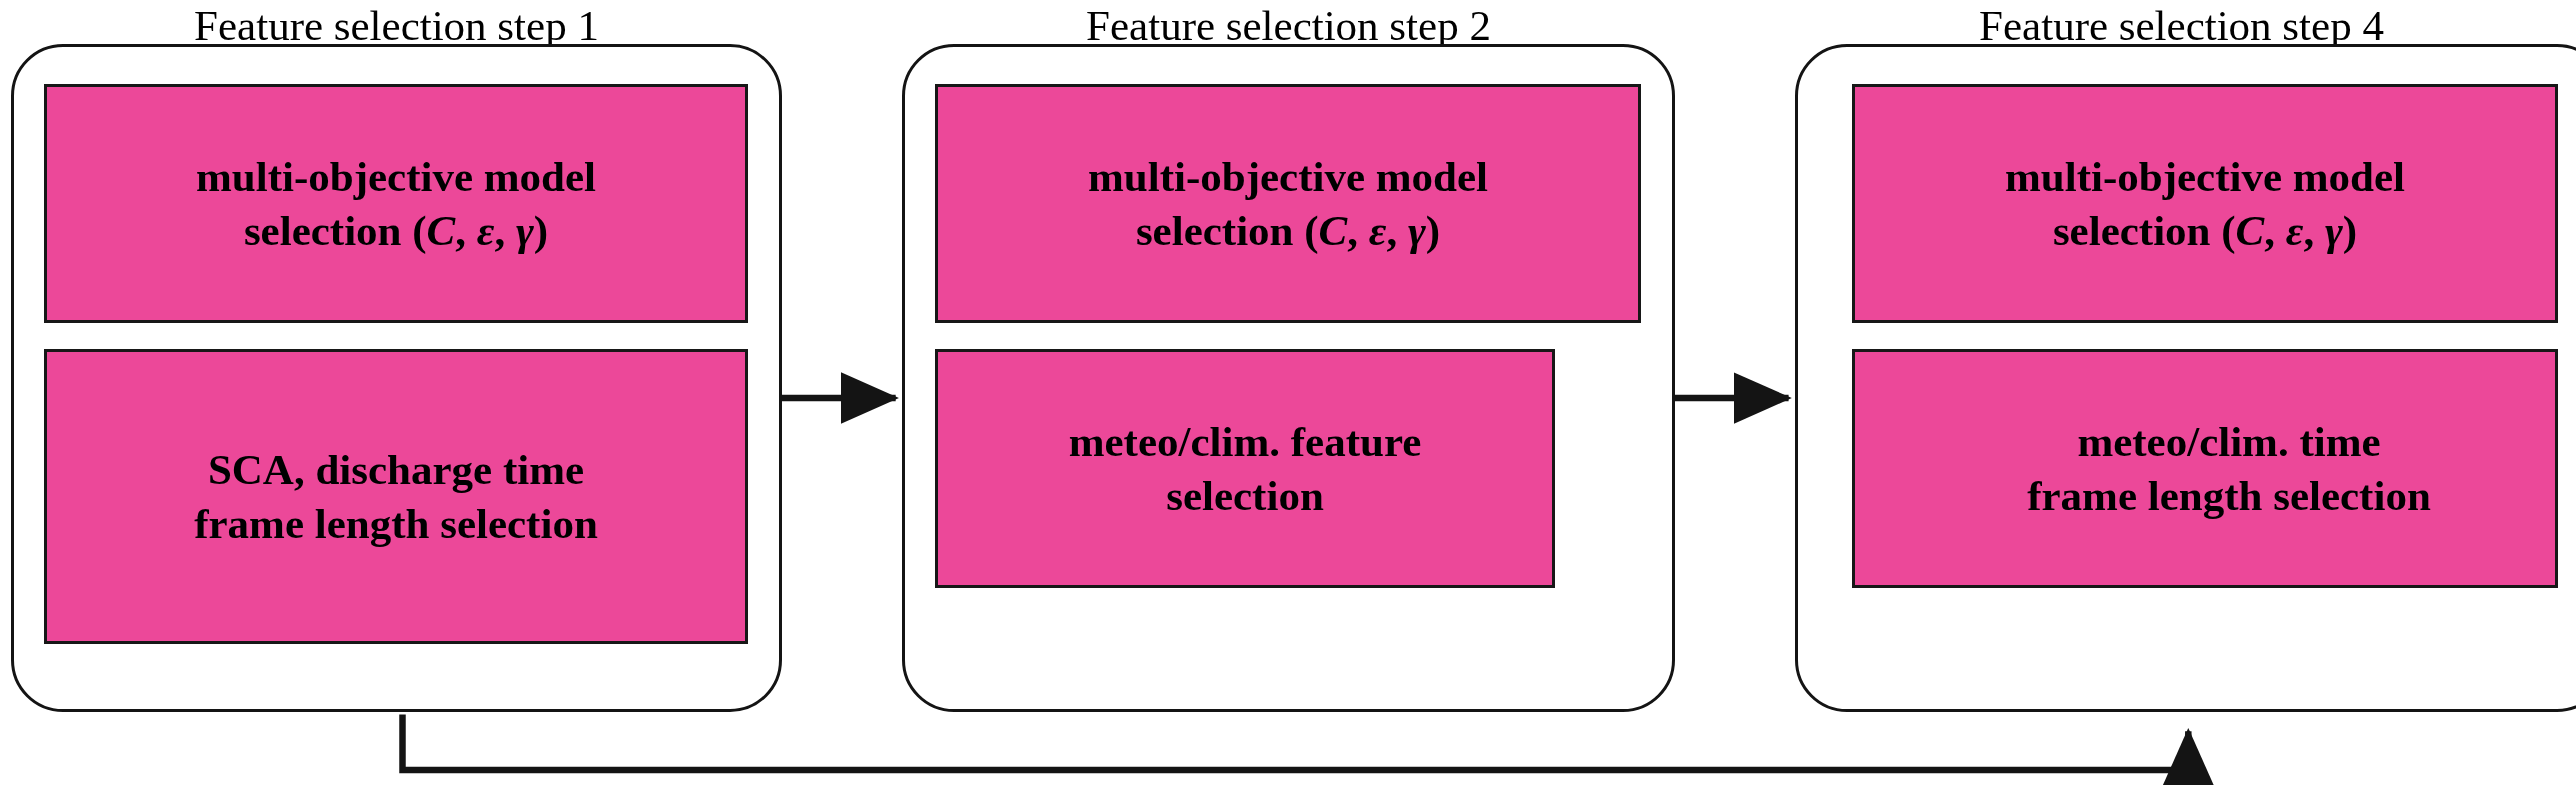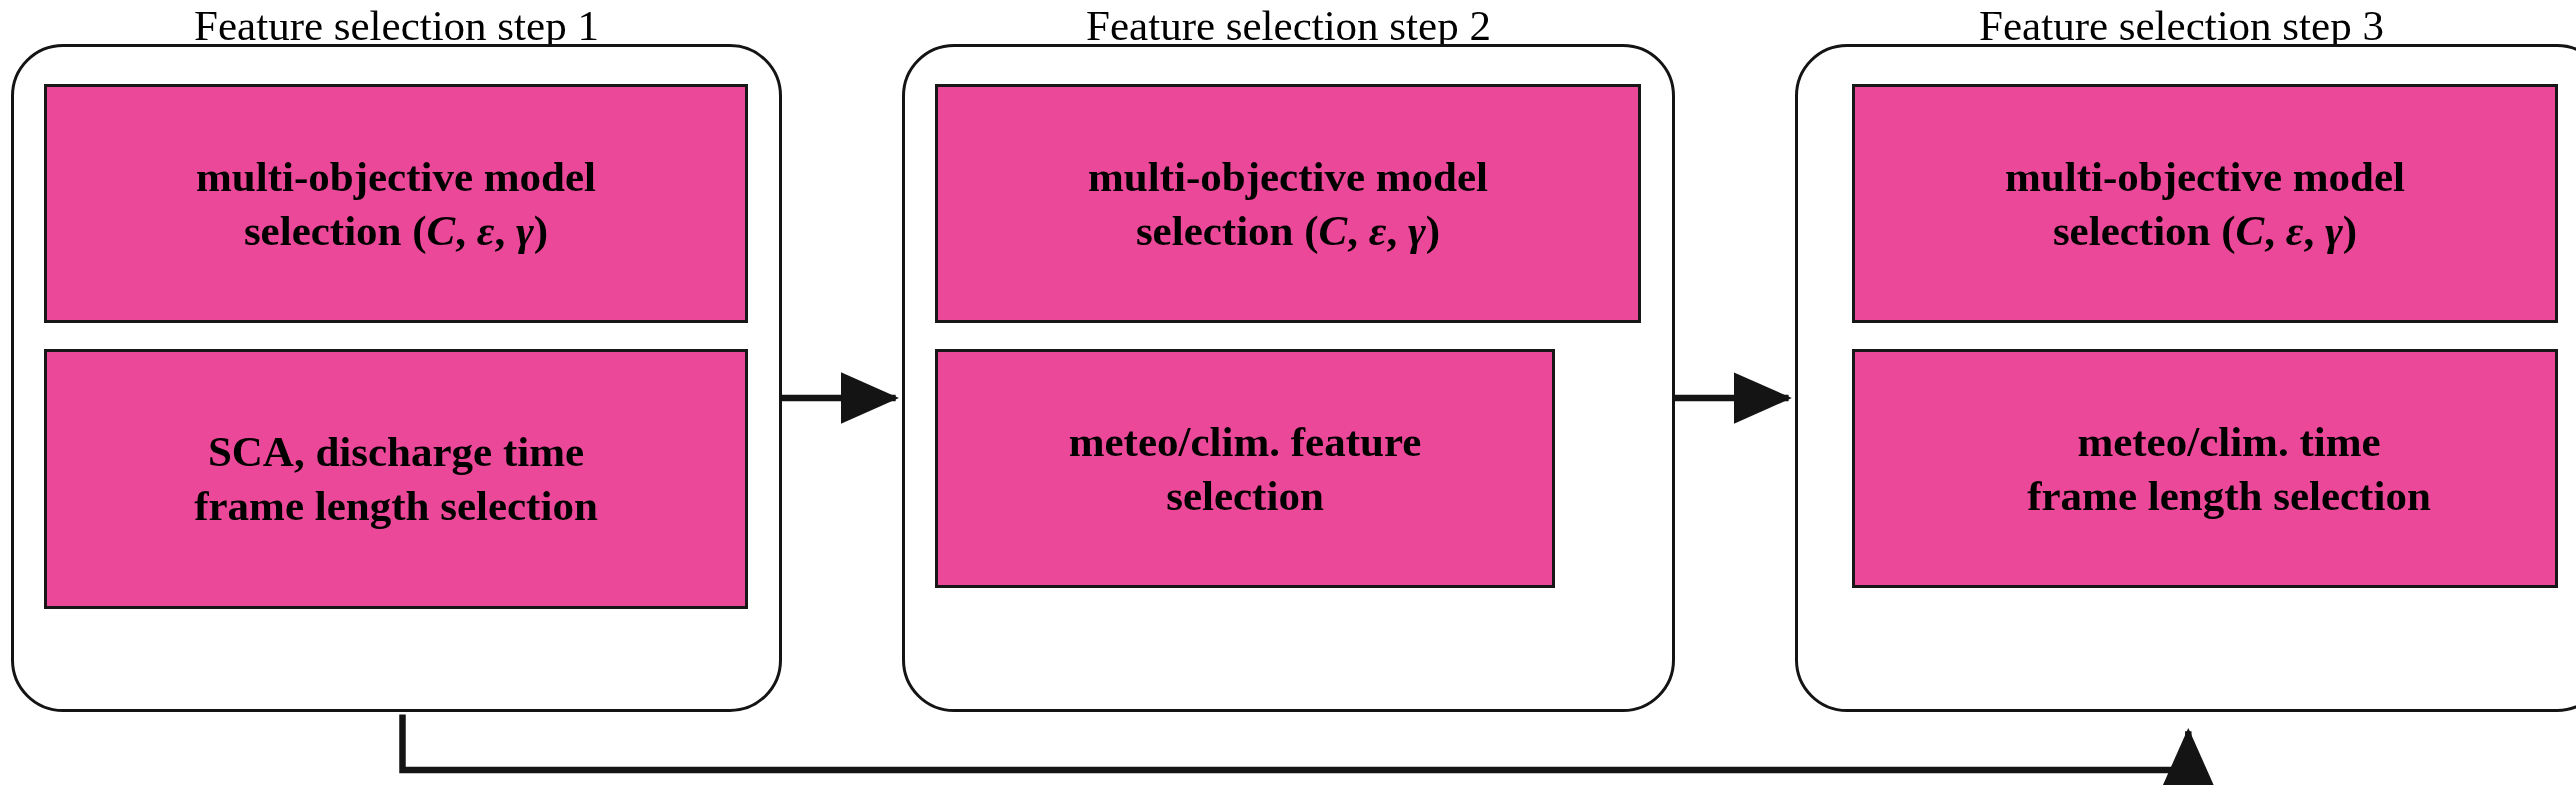--- a/index.html
+++ b/index.html
@@ -75,21 +75,21 @@
 
   <div class="step-title" style="left:11px; width:771px;">Feature selection step 1</div>
 
   <div class="panel" style="left:11px; top:44px; width:771px; height:668px;">
     <div class="inner-box" style="left:30px; top:37px; width:704px; height:239px;">
       <div class="inner-text">
         <span>multi-objective model</span><br>
         <span>selection (</span><span class="mathvar">C</span><span>, </span><span class="mathvar">ε</span><span>, </span><span class="mathvar">γ</span><span>)</span>
       </div>
     </div>
-    <div class="inner-box" style="left:30px; top:302px; width:704px; height:260px;">
+    <div class="inner-box" style="left:30px; top:302px; width:704px; height:295px;">
       <div class="inner-text">
         <span>SCA, discharge time</span><br>
         <span>frame length selection</span>
       </div>
     </div>
   </div>
 
   <div class="step-title" style="left:902px; width:773px;">Feature selection step 2</div>
 
   <div class="panel" style="left:902px; top:44px; width:773px; height:668px;">
@@ -100,21 +100,21 @@
       </div>
     </div>
     <div class="inner-box" style="left:30px; top:302px; width:620px; height:239px;">
       <div class="inner-text">
         <span>meteo/clim. feature</span><br>
         <span>selection</span>
       </div>
     </div>
   </div>
 
-  <div class="step-title" style="left:1795px; width:773px;">Feature selection step 3</div>
+  <div class="step-title" style="left:1795px; width:773px;">Feature selection step 4</div>
 
   <div class="panel" style="left:1795px; top:44px; width:814px; height:668px;">
     <div class="inner-box" style="left:54px; top:37px; width:706px; height:239px;">
       <div class="inner-text">
         <span>multi-objective model</span><br>
         <span>selection (</span><span class="mathvar">C</span><span>, </span><span class="mathvar">ε</span><span>, </span><span class="mathvar">γ</span><span>)</span>
       </div>
     </div>
     <div class="inner-box" style="left:54px; top:302px; width:706px; height:239px;padding-left:48px;">
       <div class="inner-text">

